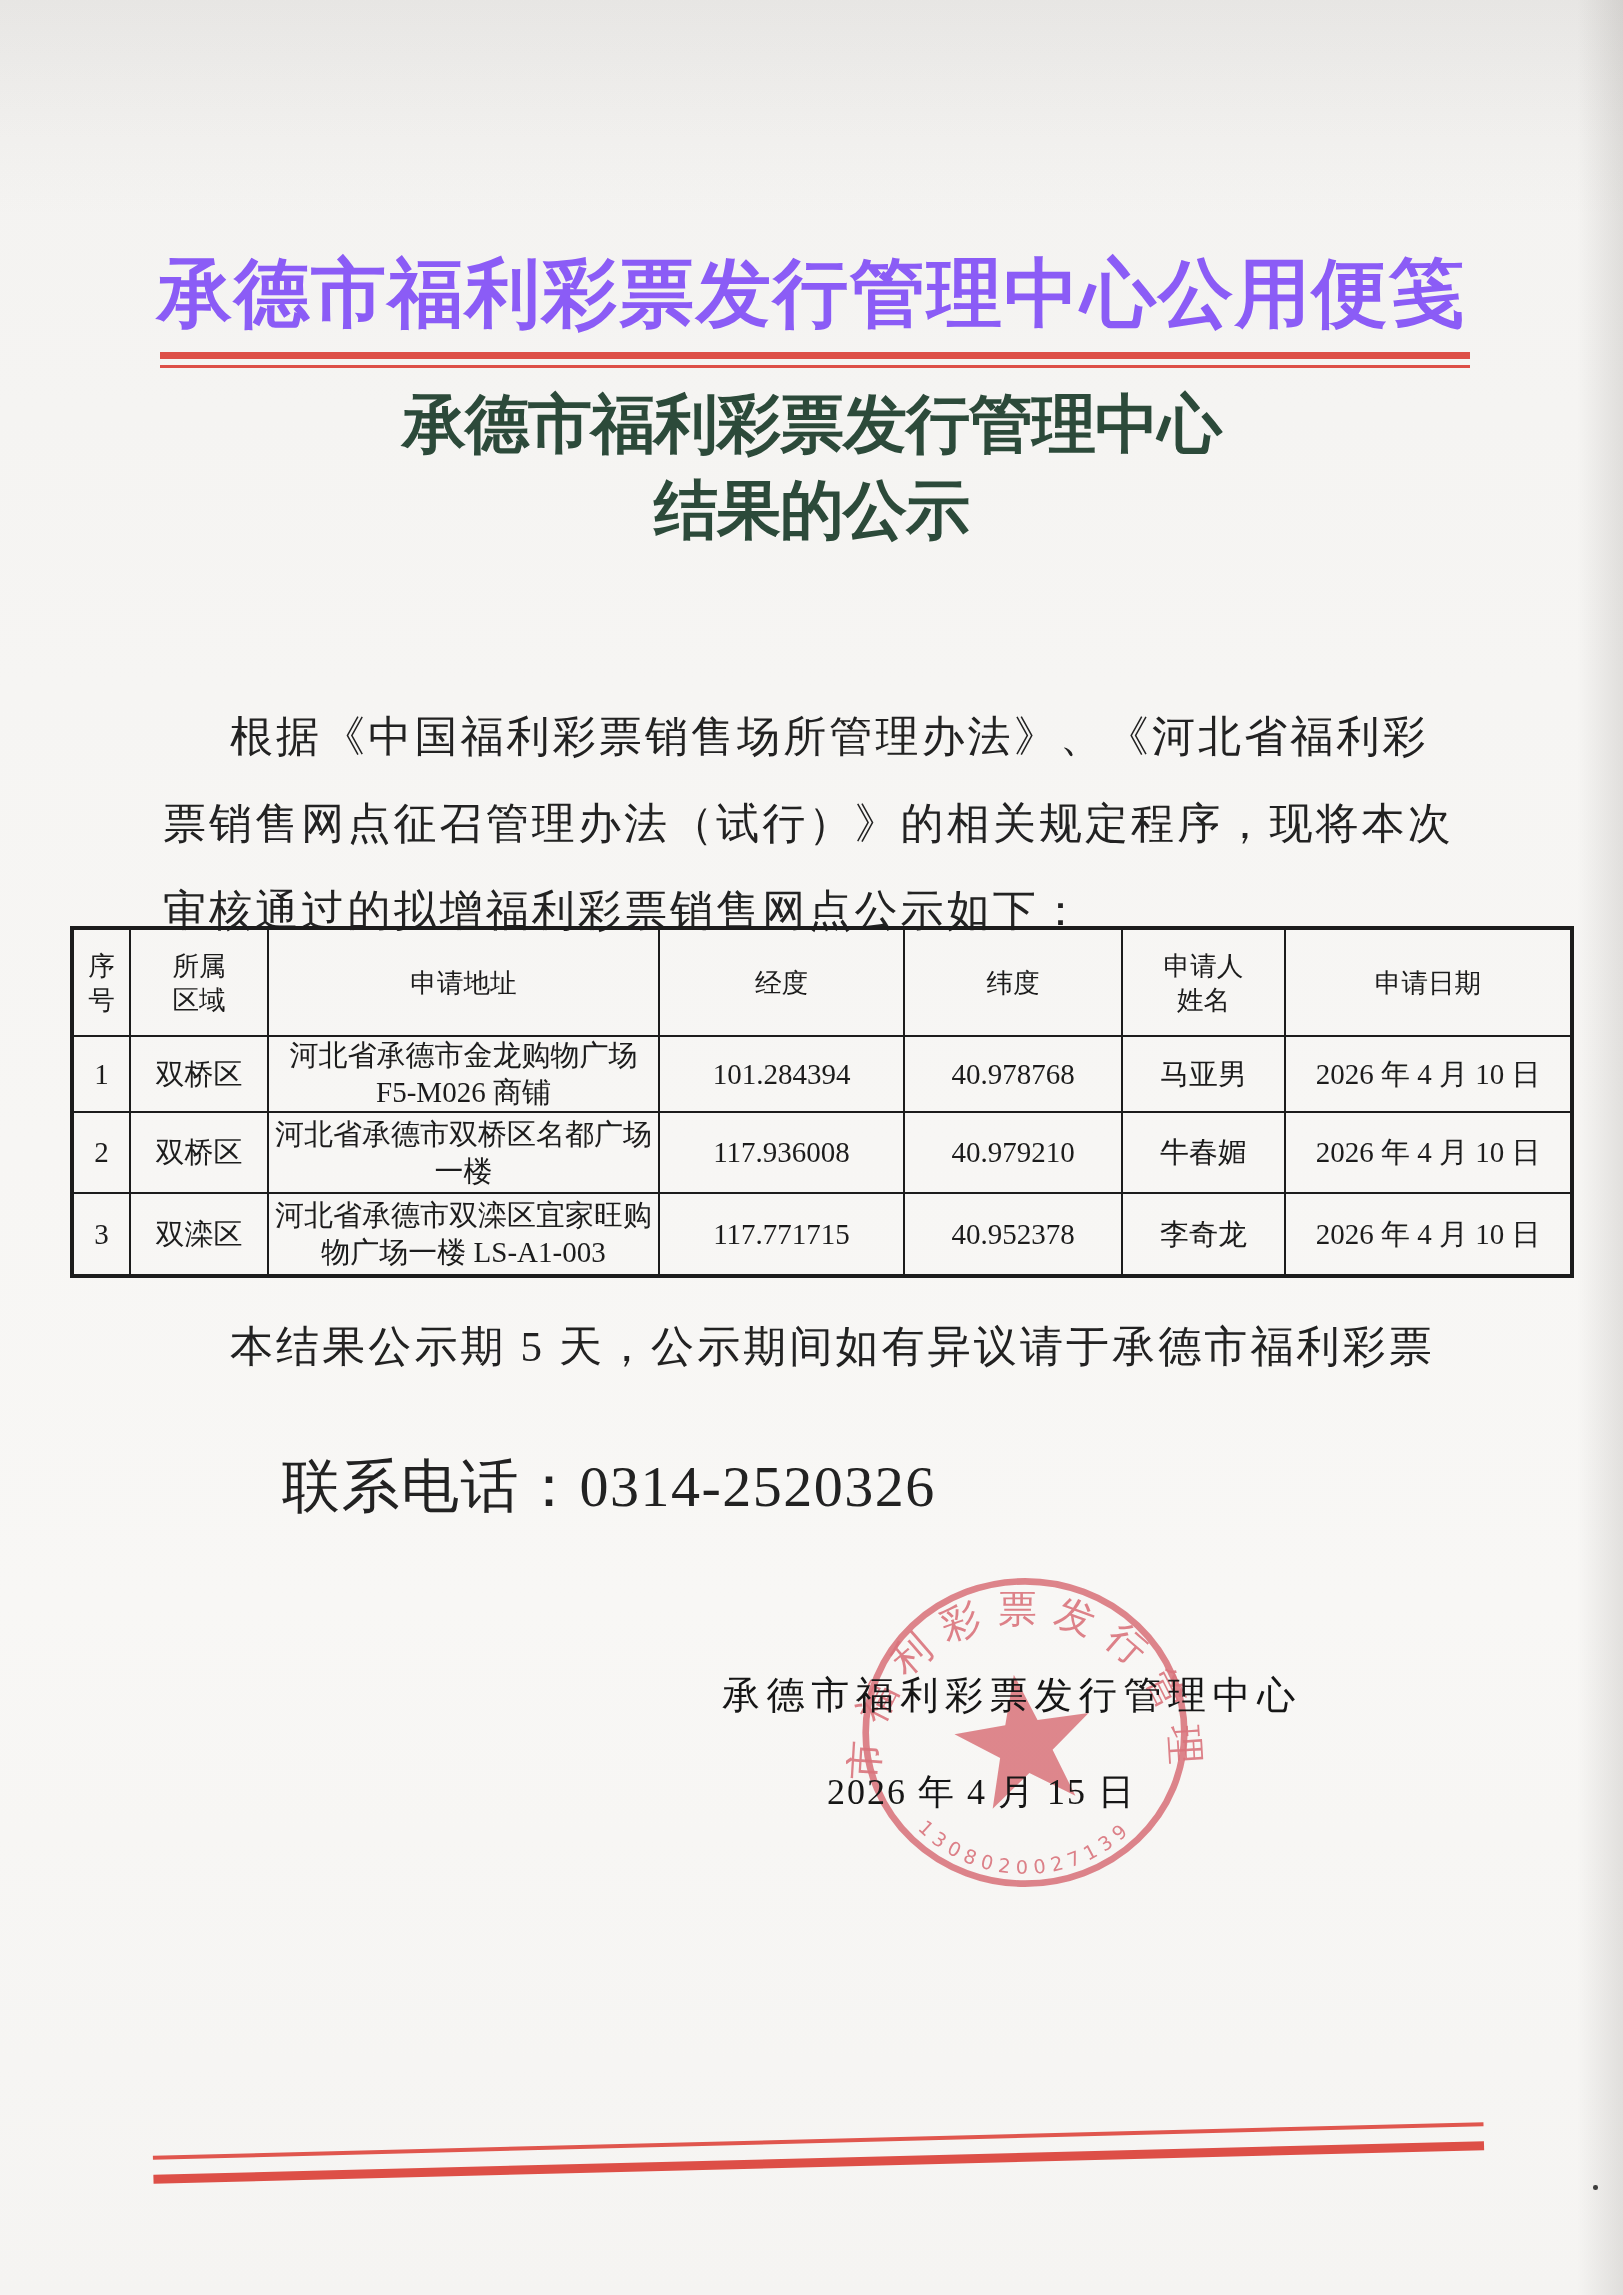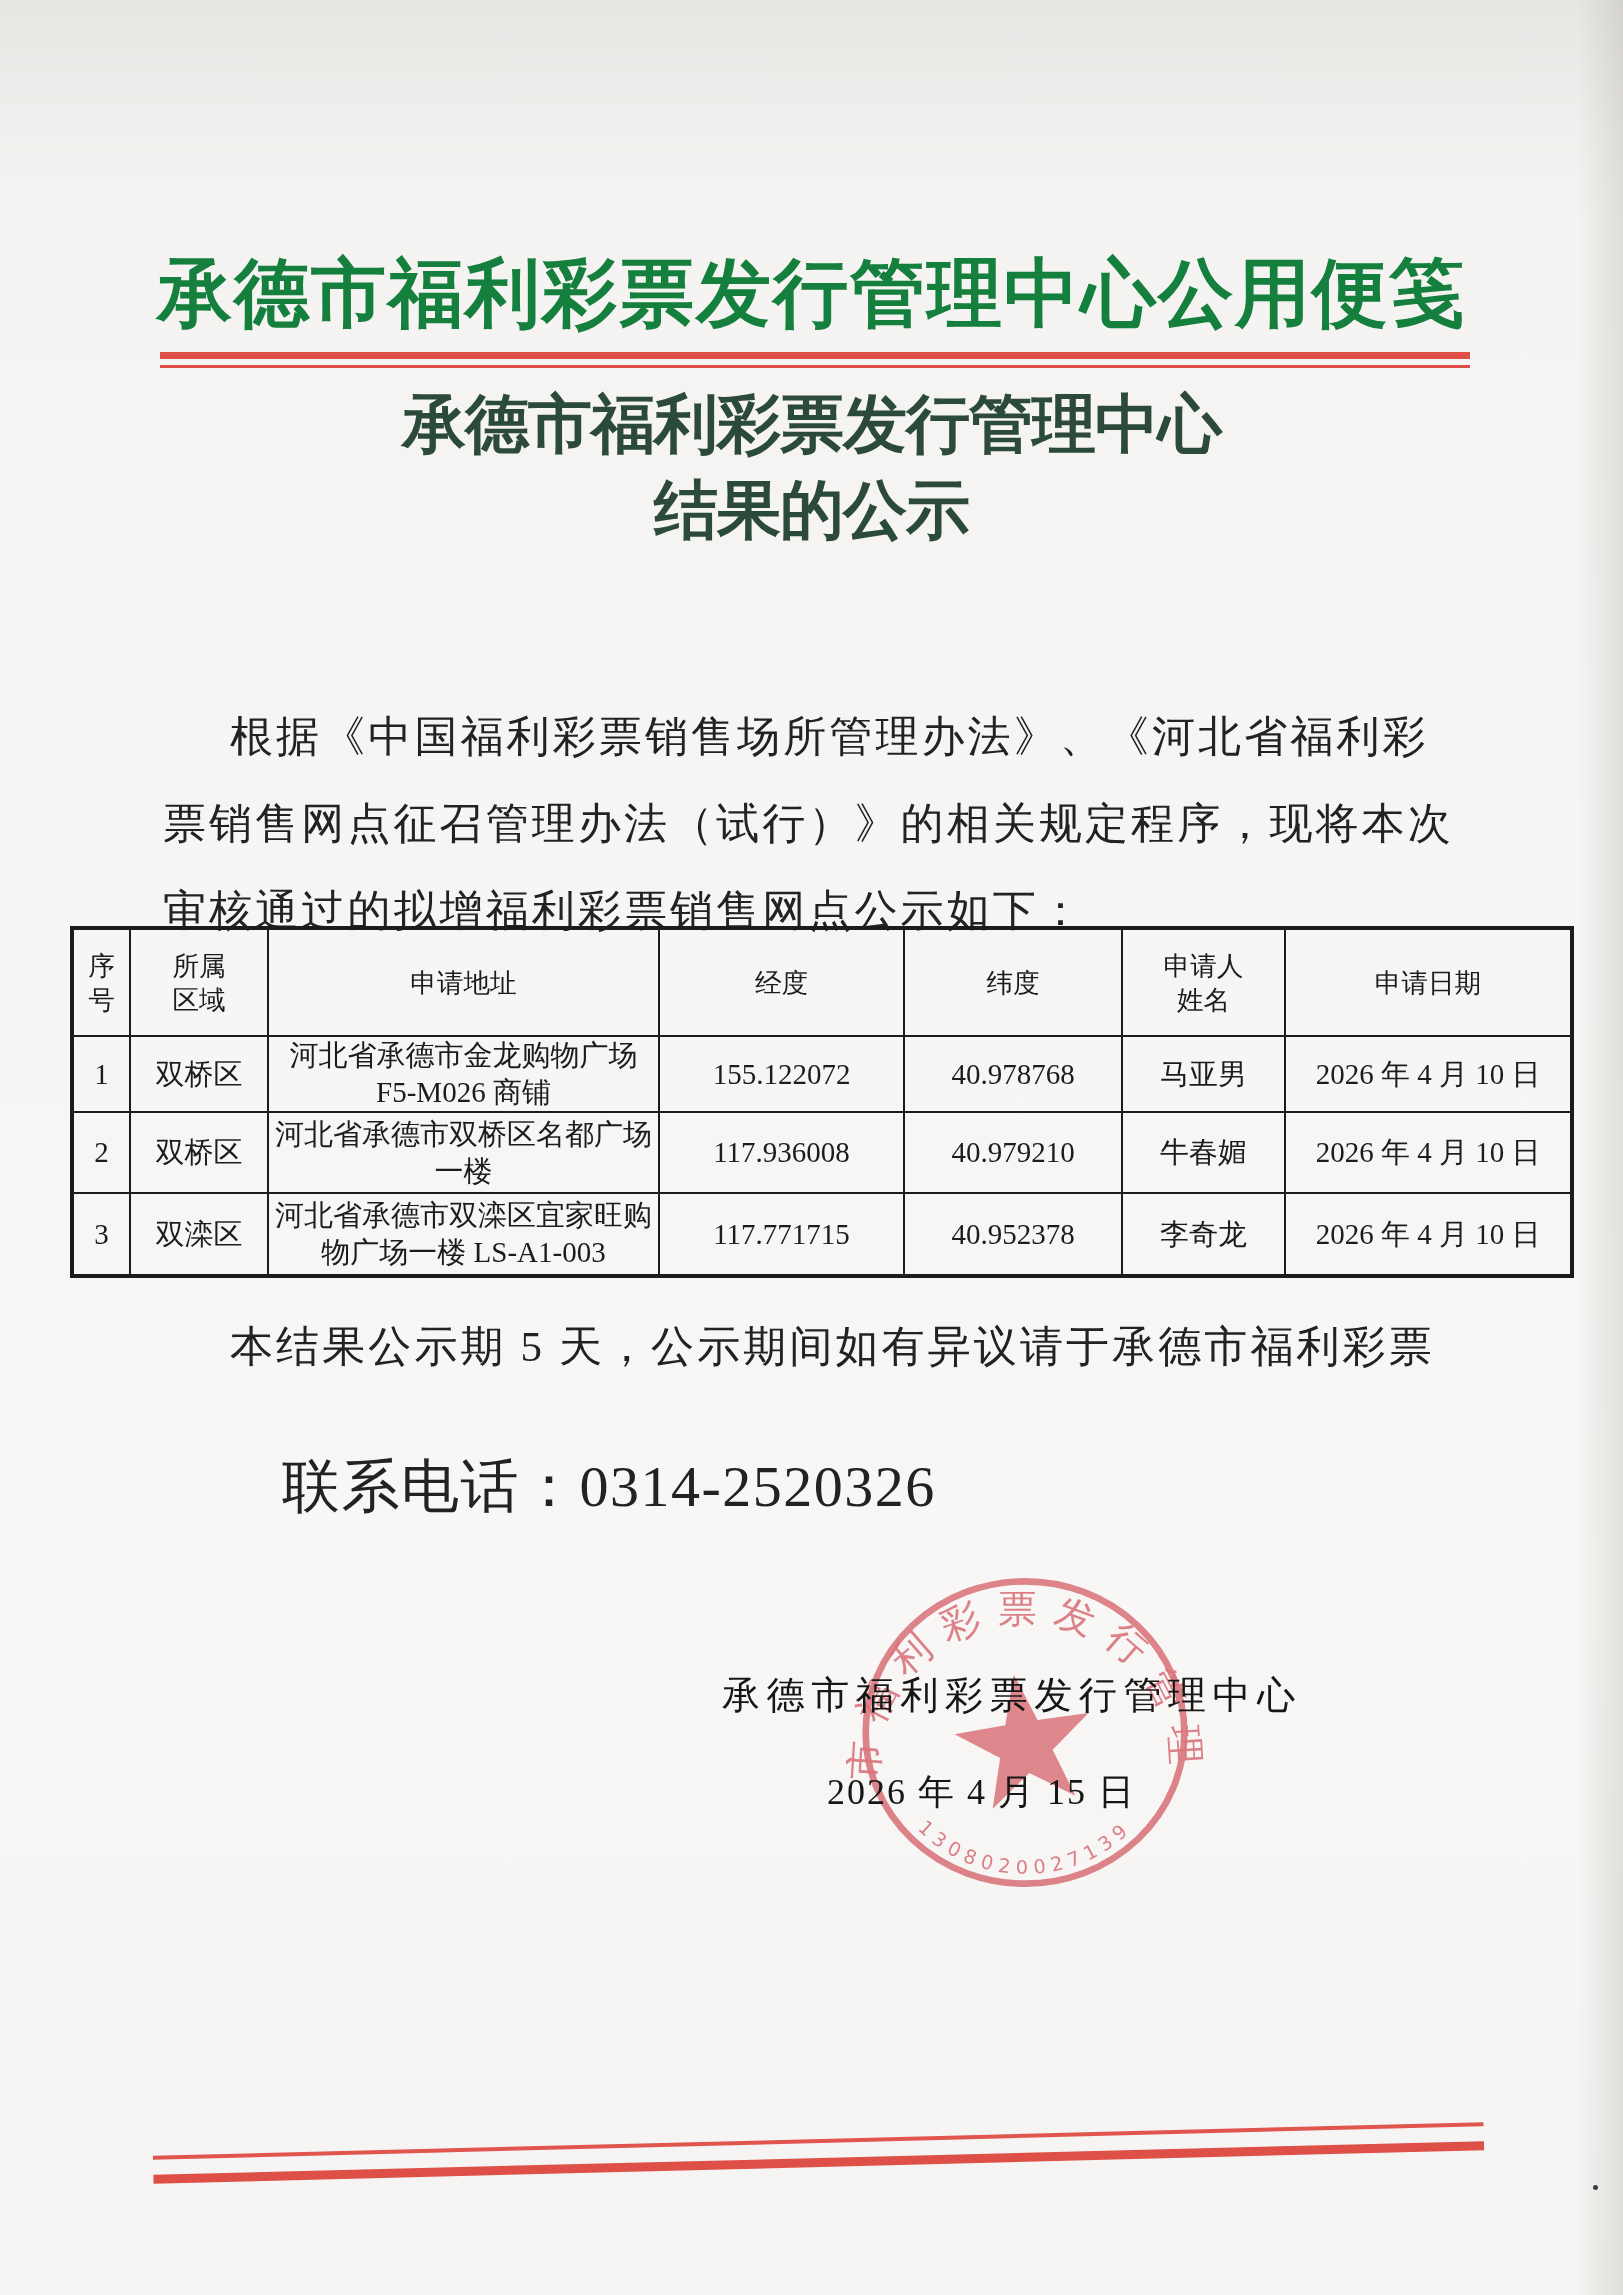--- a/index.html
+++ b/index.html
@@ -8,21 +8,21 @@
     background:linear-gradient(180deg,#efeeec 0%,#f4f3f1 6%,#f6f5f3 30%,#f8f7f5 70%,#f5f4f2 100%);
     font-family:"Liberation Serif","DejaVu Serif",serif;
     color:#1f1f1f;
   }
   .top-shade{position:absolute;top:0;left:0;right:0;height:220px;
     background:linear-gradient(rgba(105,100,95,.06),rgba(105,100,95,0));}
   .edge-shadow{position:absolute;right:0;top:0;width:46px;height:100%;
     background:linear-gradient(to right,rgba(110,105,100,0),rgba(110,105,100,.16));}
 
   .letterhead{position:absolute;top:244px;left:0;width:100%;text-align:center;
-    font-size:75px;font-weight:bold;color:#15803d;letter-spacing:2px;white-space:nowrap;}
+    font-size:75px;font-weight:bold;color:#8b5cf6;letter-spacing:2px;white-space:nowrap;}
 
   .rule-header{position:absolute;left:160px;top:352px;width:1310px;}
   .rule-header .thick{height:7.2px;background:#dd4f47;}
   .rule-header .thin{height:3.6px;background:#dd4f47;margin-top:5.6px;}
 
   .doc-title{position:absolute;top:382px;left:0;width:100%;text-align:center;
     color:#2c4a3a;font-weight:bold;font-size:64px;line-height:86px;letter-spacing:-1px;}
 
   .intro{position:absolute;left:163px;top:693px;width:1319px;
     font-size:43px;line-height:87px;letter-spacing:3.1px;color:#222;white-space:nowrap;}
@@ -103,21 +103,21 @@
     <th>经度</th>
     <th>纬度</th>
     <th>申请人
 姓名</th>
     <th>申请日期</th>
   </tr>
   <tr class="r1">
     <td>1</td>
     <td>双桥区</td>
     <td class="addr">河北省承德市金龙购物广场F5-M026 商铺</td>
-    <td>155.122072</td>
+    <td>101.284394</td>
     <td>40.978768</td>
     <td>马亚男</td>
     <td class="datec">2026 年 4 月 10 日</td>
   </tr>
   <tr class="r2">
     <td>2</td>
     <td>双桥区</td>
     <td class="addr">河北省承德市双桥区名都广场一楼</td>
     <td>117.936008</td>
     <td>40.979210</td>

